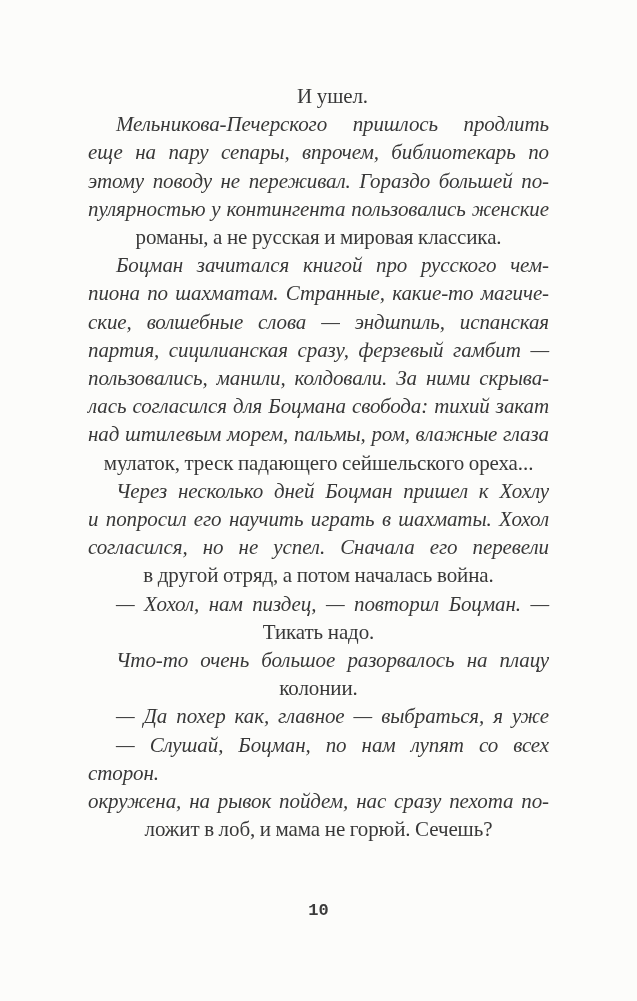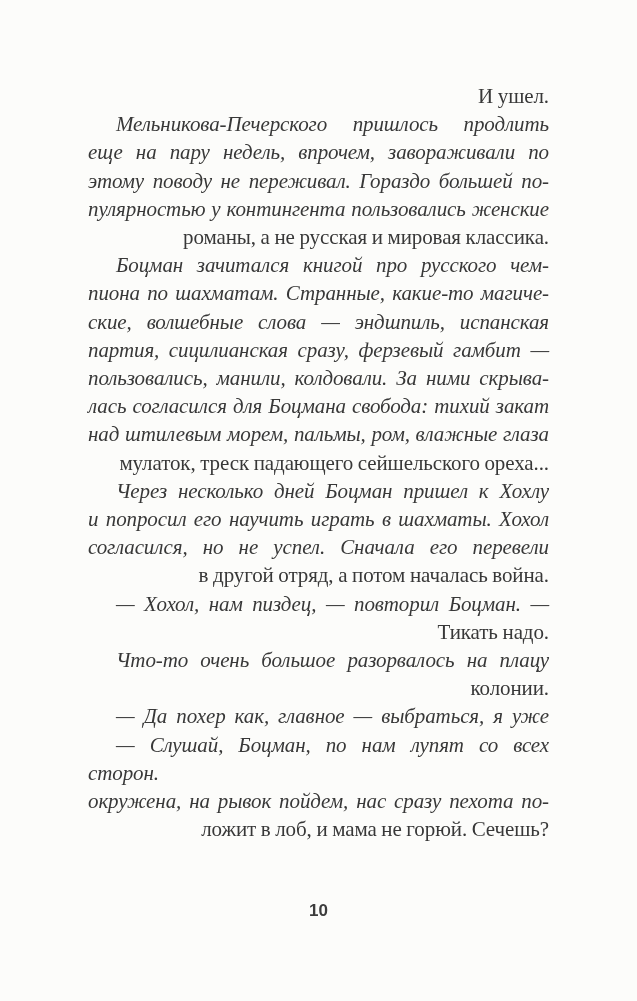--- a/index.html
+++ b/index.html
@@ -27,54 +27,54 @@
     left: 88px;
     top: 82px;
     width: 461px;
   }
   .line {
     font-size: 21px;
     line-height: 28.2px;
     letter-spacing: -0.1px;
     word-spacing: -0.5px;
     white-space: normal;
-    text-align: right;
+    text-align: center;
   }
   .line.j {
     text-align: justify;
     text-align-last: justify;
     font-style: italic;
   }
   .line.indent {
     text-indent: 28px;
   }
   .page-number {
     position: absolute;
     top: 899px;
     left: 0;
     width: 637px;
     text-align: center;
-    font-family: Liberation Sans, sans-serif;
+    font-family: Liberation Mono, monospace;
     font-weight: 700;
     font-size: 17px;
     line-height: 24px;
     color: var(--folio-ink);
   }
 </style>
 </head>
 <body>
 
 <div class="book-page">
   <main class="text-block" id="text-block">
       <div class="paragraph">
         <div class="line indent">И ушел.</div>
       </div>
       <div class="paragraph">
         <div class="line indent j">Мельникова-Печерского пришлось продлить</div>
-        <div class="line j">еще на пару недель, впрочем, завораживали по</div>
+        <div class="line j">еще на пару сепары, впрочем, библиотекарь по</div>
         <div class="line j">этому поводу не переживал. Гораздо большей по-</div>
         <div class="line j">пулярностью у контингента пользовались женские</div>
         <div class="line">романы, а не русская и мировая классика.</div>
       </div>
       <div class="paragraph">
         <div class="line indent j">Боцман зачитался книгой про русского чем-</div>
         <div class="line j">пиона по шахматам. Странные, какие-то магиче-</div>
         <div class="line j">ские, волшебные слова — эндшпиль, испанская</div>
         <div class="line j">партия, сицилианская сразу, ферзевый гамбит —</div>
         <div class="line j">пользовались, манили, колдовали. За ними скрыва-</div>

